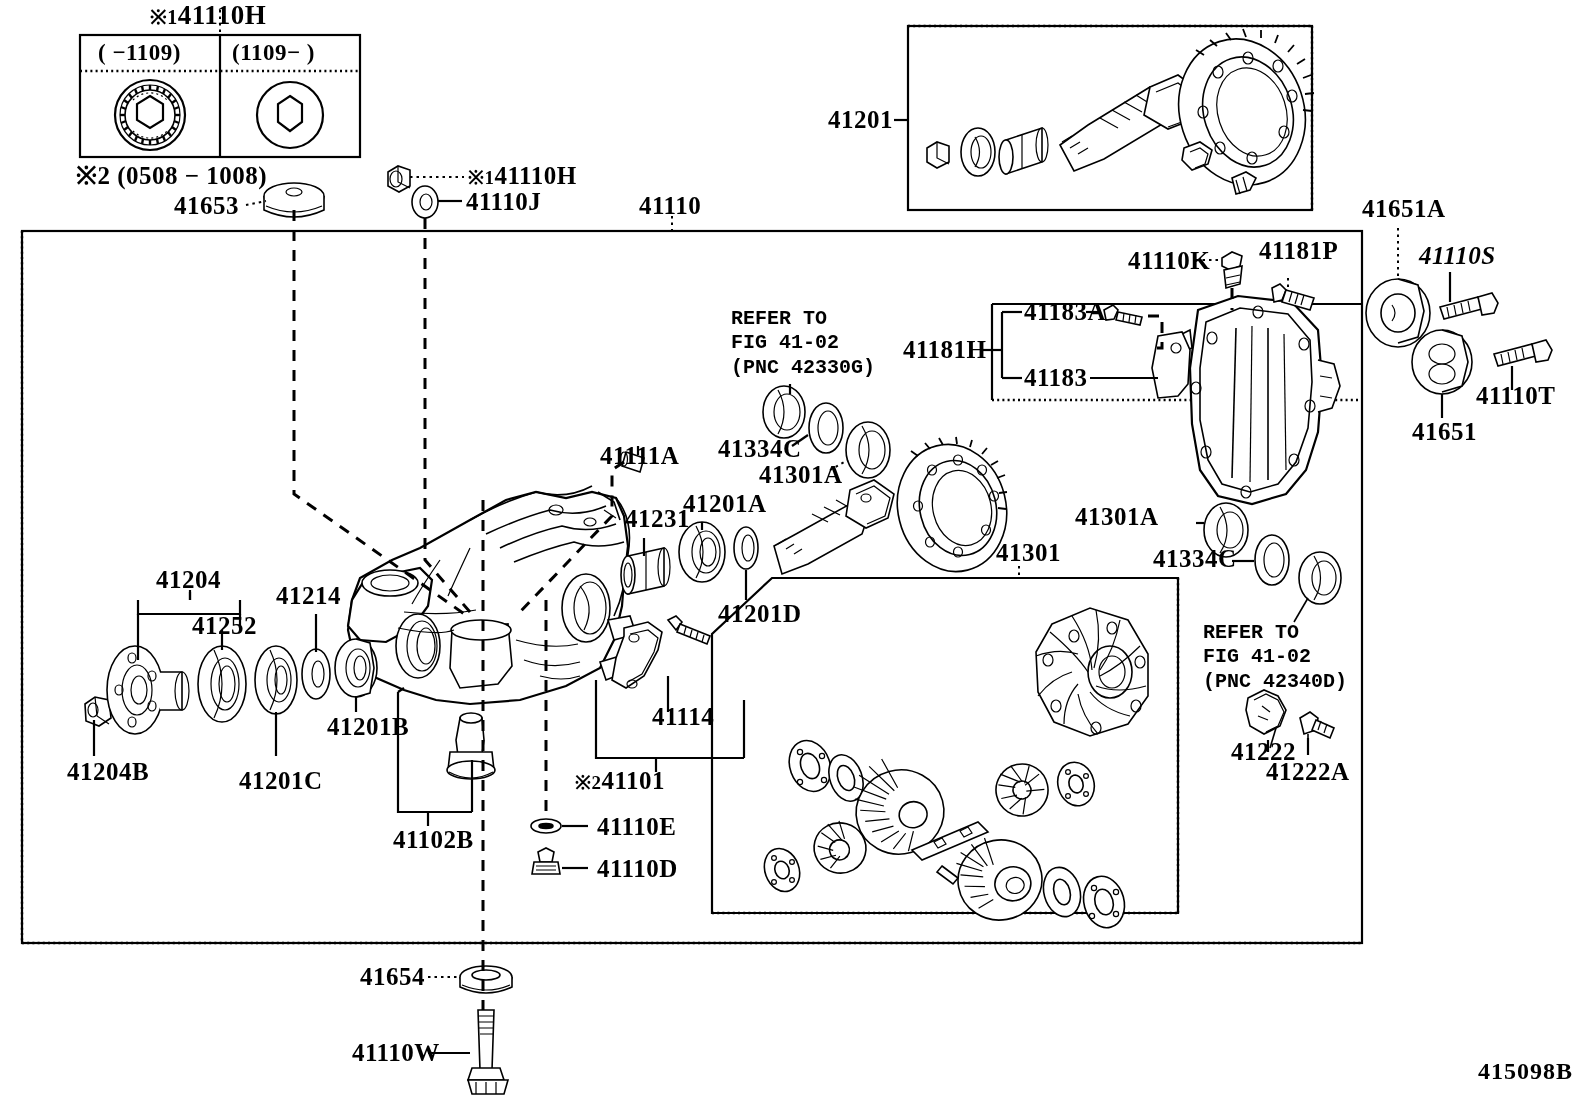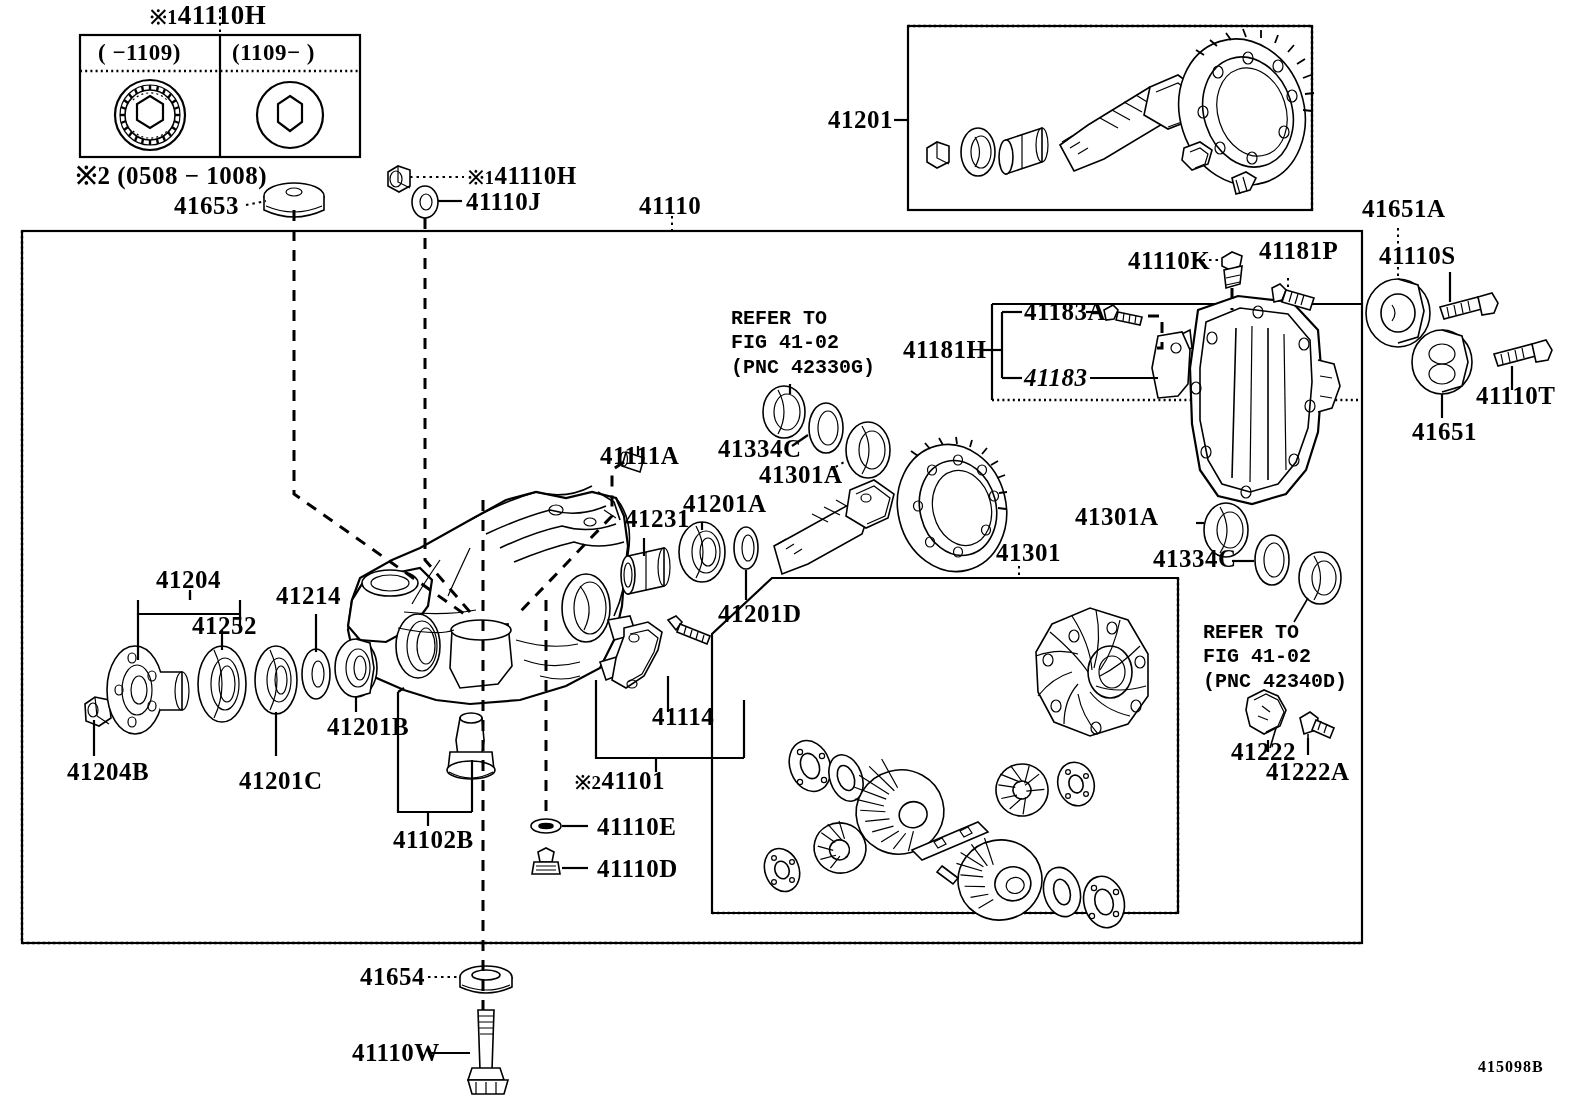--- a/index.html
+++ b/index.html
@@ -17,21 +17,21 @@
   }
   .lbl.s28{font-size:27px;}
   .lbl.s26{font-size:25px;}
   .lbl.s24{font-size:23px;}
   .lbl.s22{font-size:25px;}
   .refer{
     position:absolute;font-weight:bold;font-size:20px;line-height:1.22;
     font-family:"Liberation Mono", monospace;white-space:pre;letter-spacing:0px;
   }
   .figcode{
-    position:absolute;font-weight:bold;font-size:16px;
+    position:absolute;font-weight:bold;font-size:24px;
     font-family:"Liberation Serif", serif;letter-spacing:1px;
   }
   svg{position:absolute;left:0;top:0;overflow:visible;}
   .ln{stroke:#000;fill:none;}
   .solid1{stroke-width:1.6;}
   .solid2{stroke-width:2.2;}
   .thin{stroke-width:1.2;}
   .dot{stroke-width:2;stroke-dasharray:2.5 4;}
   .dash{stroke-width:3;stroke-dasharray:11 9;}
   .dotborder{stroke-width:2.4;stroke-dasharray:2 3.2;}
@@ -748,27 +748,27 @@
   <div class="lbl s26" style="left:828px;top:107px;">41201</div>
 
   <div class="lbl s26" style="left:174px;top:193px;">41653</div>
   <div class="lbl s26" style="left:468px;top:163px;"><span style="font-size:19px;">※1</span><span>41110H</span></div>
   <div class="lbl s26" style="left:466px;top:189px;">41110J</div>
   <div class="lbl s26" style="left:639px;top:193px;">41110</div>
 
   <div class="lbl s26" style="left:1128px;top:248px;">41110K</div>
   <div class="lbl s26" style="left:1259px;top:238px;">41181P</div>
   <div class="lbl s26" style="left:1362px;top:196px;">41651A</div>
-  <div class="lbl s26" style="left:1379px;top:243px;">41110S</div>
+  <div class="lbl s26" style="left:1419px;top:243px;font-style:italic;">41110S</div>
   <div class="lbl s26" style="left:1476px;top:383px;">41110T</div>
   <div class="lbl s26" style="left:1412px;top:419px;">41651</div>
 
   <div class="lbl s26" style="left:903px;top:337px;">41181H</div>
   <div class="lbl s26" style="left:1024px;top:299px;">41183A</div>
-  <div class="lbl s26" style="left:1024px;top:365px;font-style:italic;">41183</div>
+  <div class="lbl s26" style="left:1024px;top:365px;">41183</div>
 
   <div class="refer" style="left:731px;top:307px;"><span>REFER TO</span>
 <span>FIG 41-02</span>
 <span>(PNC 42330G)</span></div>
 
   <div class="lbl s26" style="left:718px;top:436px;">41334C</div>
   <div class="lbl s26" style="left:759px;top:462px;">41301A</div>
 
   <div class="lbl s26" style="left:600px;top:443px;">41111A</div>
   <div class="lbl s26" style="left:625px;top:506px;">41231</div>

